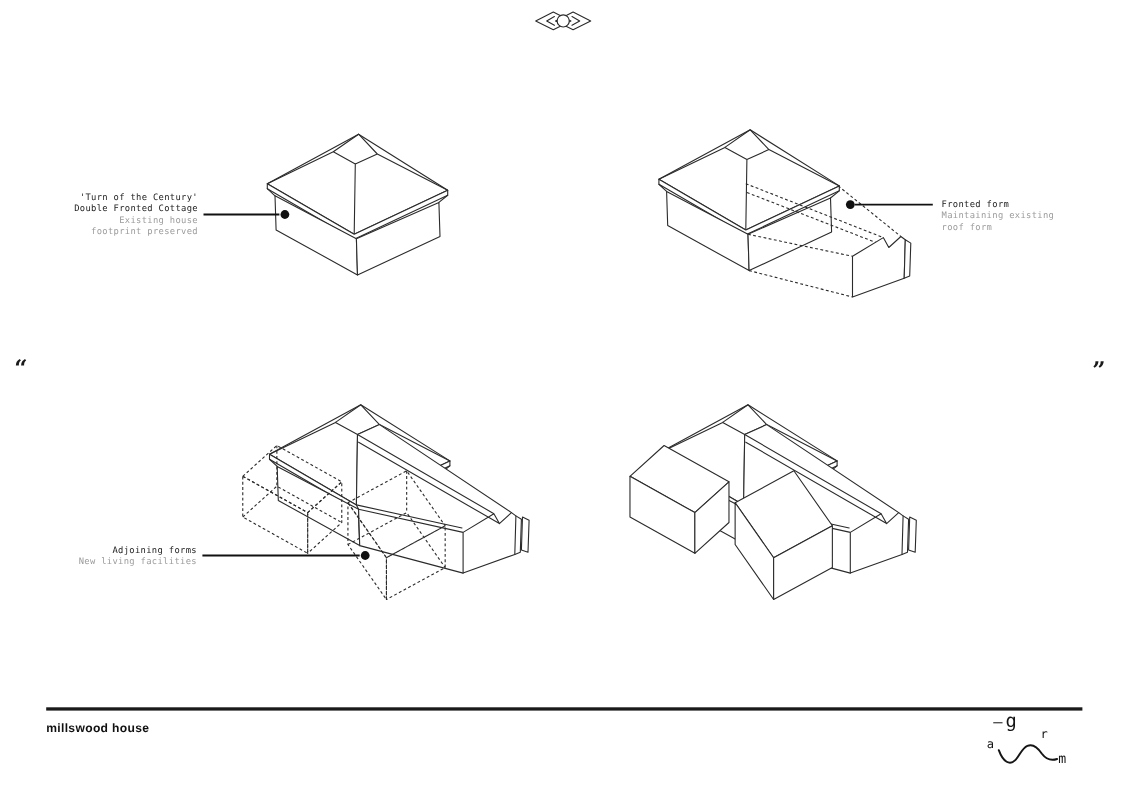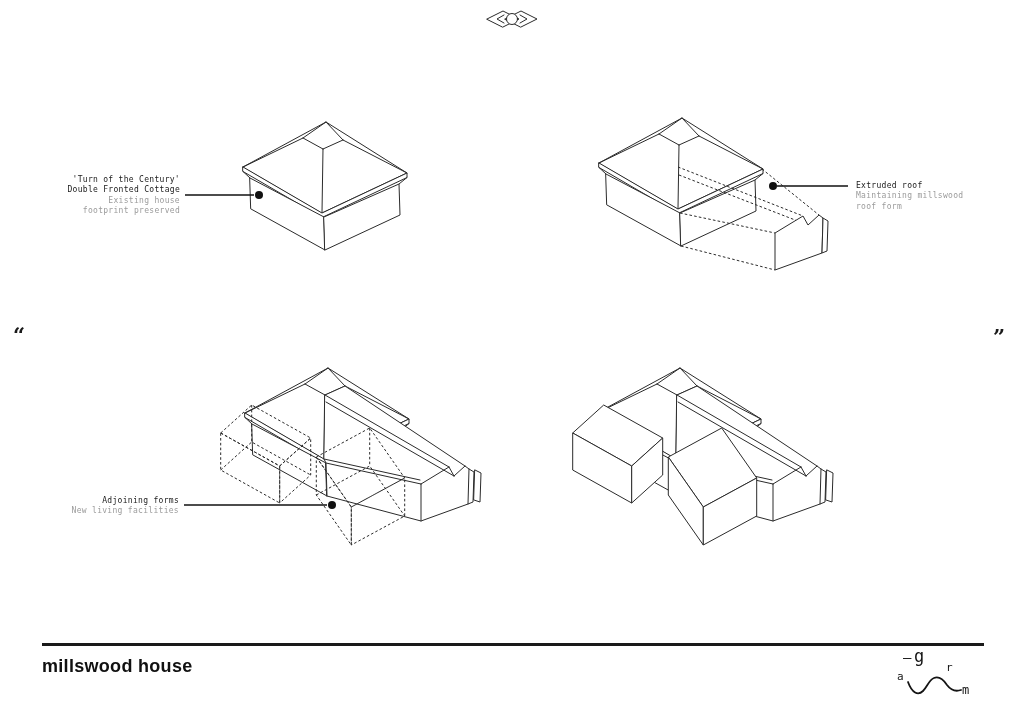--- a/index.html
+++ b/index.html
@@ -13,21 +13,21 @@
   .solidw{stroke:#2b2b2b;stroke-width:1;fill:#ffffff;stroke-linejoin:round;}
   .dash{stroke:#2b2b2b;stroke-width:1;fill:none;stroke-dasharray:2.6 2.2;}
   .leader{stroke:#111111;stroke-width:1.6;}
   .anno{position:absolute;font-size:8px;line-height:10.4px;letter-spacing:0.3px;color:#1a1a1a;white-space:nowrap;}
   .anno .sec{color:#9b9b9b;}
   .ra{text-align:right;}
   .quote{position:absolute;font-family:"DejaVu Serif", serif;font-weight:bold;font-size:21px;color:#1a1a1a;}
   #footer-rule{position:absolute;left:42px;top:643px;width:942px;height:2.5px;background:#1a1a1a;}
   #sheet-title{
     position:absolute;left:42px;top:656px;font-family:"Liberation Sans", sans-serif;
-    font-weight:bold;font-size:18px;letter-spacing:0.3px;color:#111111;
+    font-weight:bold;font-size:11px;letter-spacing:0.3px;color:#111111;
   }
   .logoletter{position:absolute;color:#151515;font-family:"DejaVu Sans Mono", monospace;}
   #logo-dash{left:903px;top:649px;font-size:14px;}
   #logo-g{left:914px;top:646px;font-size:17px;}
   #logo-r{left:946px;top:661px;font-size:11px;}
   #logo-a{left:897px;top:670px;font-size:11px;}
   #logo-m{left:962px;top:683px;font-size:12px;}
   #logo-squiggle{position:absolute;left:895px;top:645px;}
   #ornament{position:absolute;left:484px;top:6px;}
 </style>
@@ -128,22 +128,22 @@
   </svg>
 
   <div class="anno ra" style="right:844px;top:175px;width:190px;">
     <div>'Turn of the Century'</div>
     <div>Double Fronted Cottage</div>
     <div class="sec">Existing house</div>
     <div class="sec">footprint preserved</div>
   </div>
 
   <div class="anno" style="left:856px;top:181px;">
-    <div>Extruded roof</div>
-    <div class="sec">Maintaining millswood</div>
+    <div>Fronted form</div>
+    <div class="sec">Maintaining existing</div>
     <div class="sec">roof form</div>
   </div>
 
   <div class="anno ra" style="right:845px;top:496px;width:190px;">
     <div>Adjoining forms</div>
     <div class="sec">New living facilities</div>
   </div>
 
   <div id="footer-rule"></div>
   <div id="sheet-title">millswood house</div>

